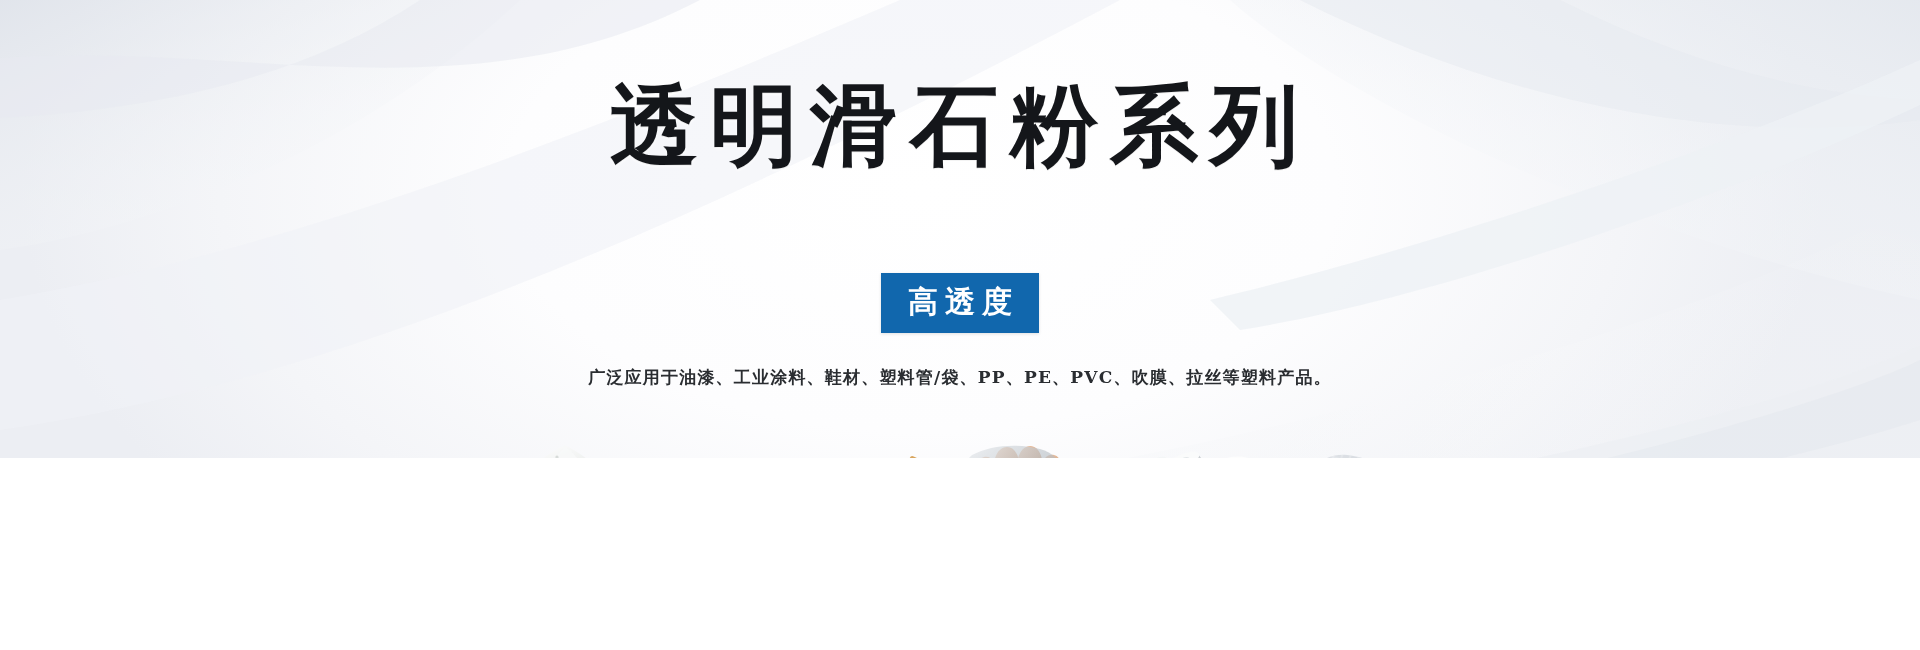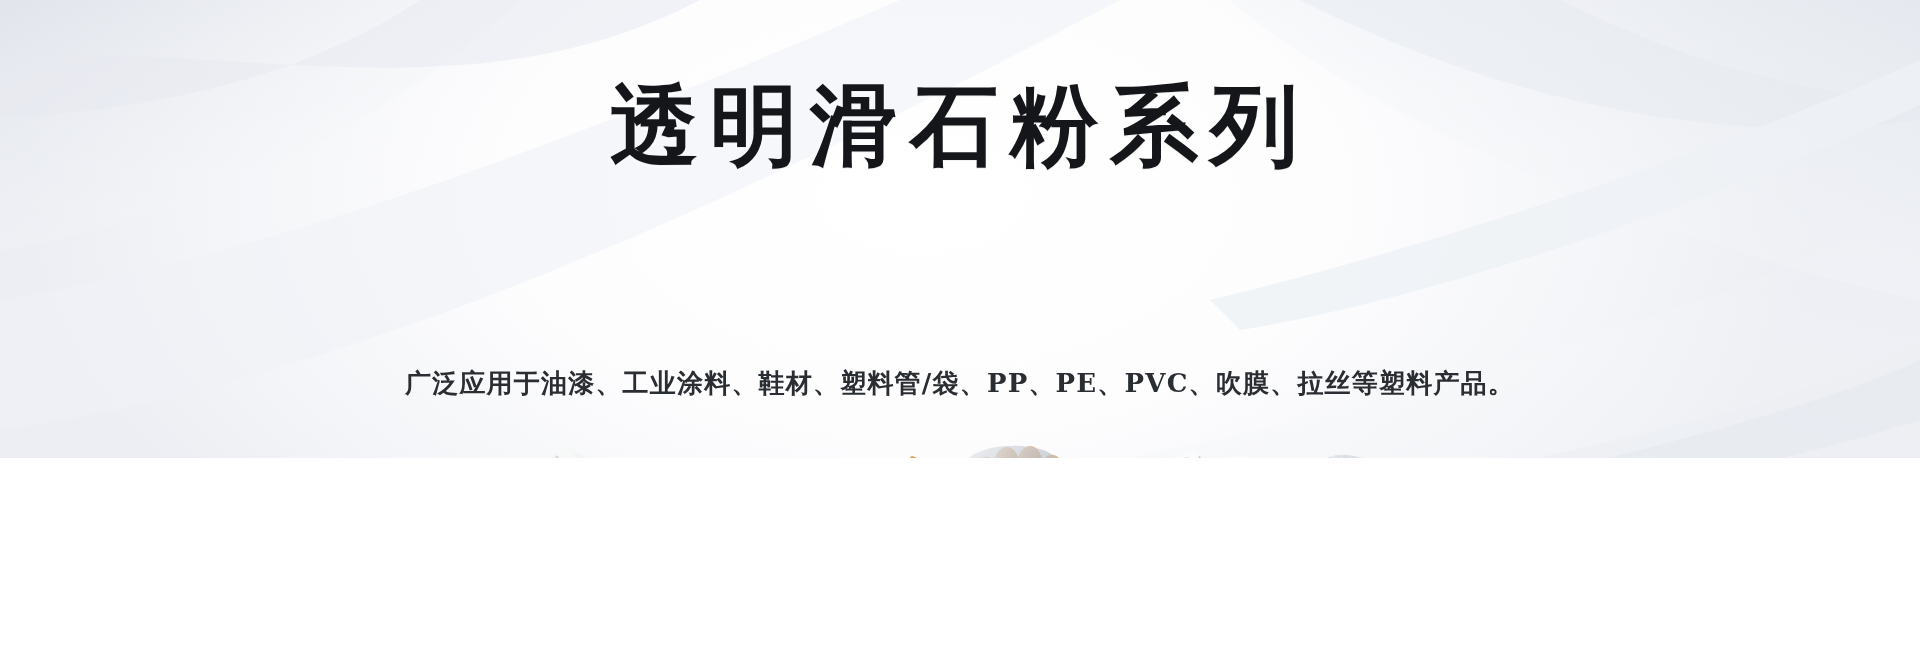--- a/index.html
+++ b/index.html
@@ -42,21 +42,21 @@
     padding:10px 20px 12px 27px;
     line-height:1.28;
     box-shadow:0 1px 3px rgba(0,0,0,.12);
     white-space:nowrap;
   }
   
   .subtitle{
     position:absolute;left:0;right:0;top:366px;text-align:center;
     font-family:"DejaVu Serif","Liberation Serif",serif;
     font-weight:700;
-    font-size:26px;letter-spacing:1.2px;
+    font-size:17px;letter-spacing:1.2px;
     color:#2a2d31;
     white-space:nowrap;
   }
   
   .strip{
     position:absolute;left:0;right:0;top:432px;height:130px;
     display:flex;justify-content:center;align-items:flex-end;gap:0px;
   }
   .cell{position:relative;height:130px;display:flex;align-items:flex-end;justify-content:center;}
   .c-bowl{width:210px;}
@@ -96,20 +96,21 @@
     <path d="M1920,120 C1700,150 1480,90 1300,0 L1560,0 C1680,60 1800,95 1920,100 Z" fill="#e6eaef" opacity=".5"></path>
     <path d="M0,650 L0,520 C380,560 900,520 1300,420 C1600,345 1800,270 1920,200 L1920,650 Z" fill="url(#gC)" opacity=".75"></path>
     <path d="M0,650 C420,600 980,570 1480,470 C1700,425 1850,380 1920,345 L1920,650 Z" fill="#eceff3" opacity=".75"></path>
     <path d="M300,650 C700,610 1200,560 1620,455 C1780,415 1880,380 1920,360 L1920,420 C1700,490 1200,580 800,650 Z" fill="#e4e8ee" opacity=".5"></path>
     <path d="M1210,300 C1400,255 1700,160 1920,60 L1920,105 C1720,200 1430,300 1240,330 Z" fill="#eef1f5" opacity=".8"></path>
   </svg>
 
   <div class="headline">透明滑石粉系列</div>
 
   <div class="badges">
+    <span class="badge">高透度</span>
   </div>
 
   <div class="subtitle">广泛应用于油漆、工业涂料、鞋材、塑料管/袋、PP、PE、PVC、吹膜、拉丝等塑料产品。</div>
 
   <div class="strip">
 
     <div class="cell c-bowl">
       <svg width="200" height="125" viewBox="0 0 200 125">
         <defs>
           <linearGradient id="bowlG" x1="0" y1="0" x2="0" y2="1">

